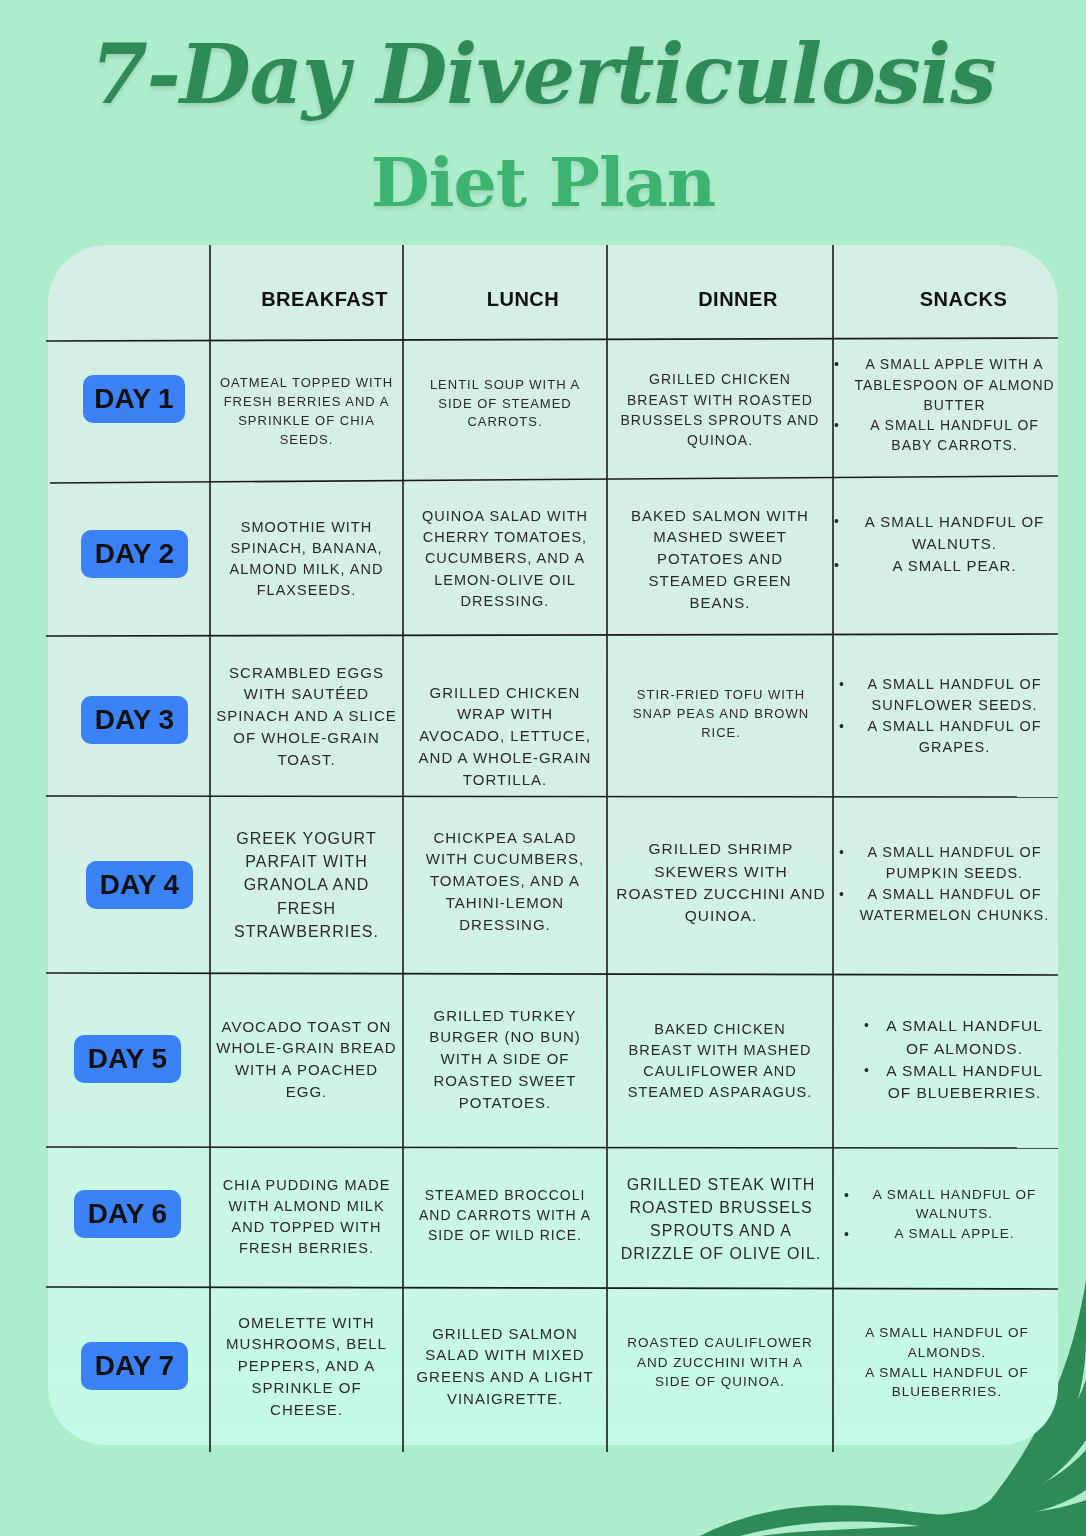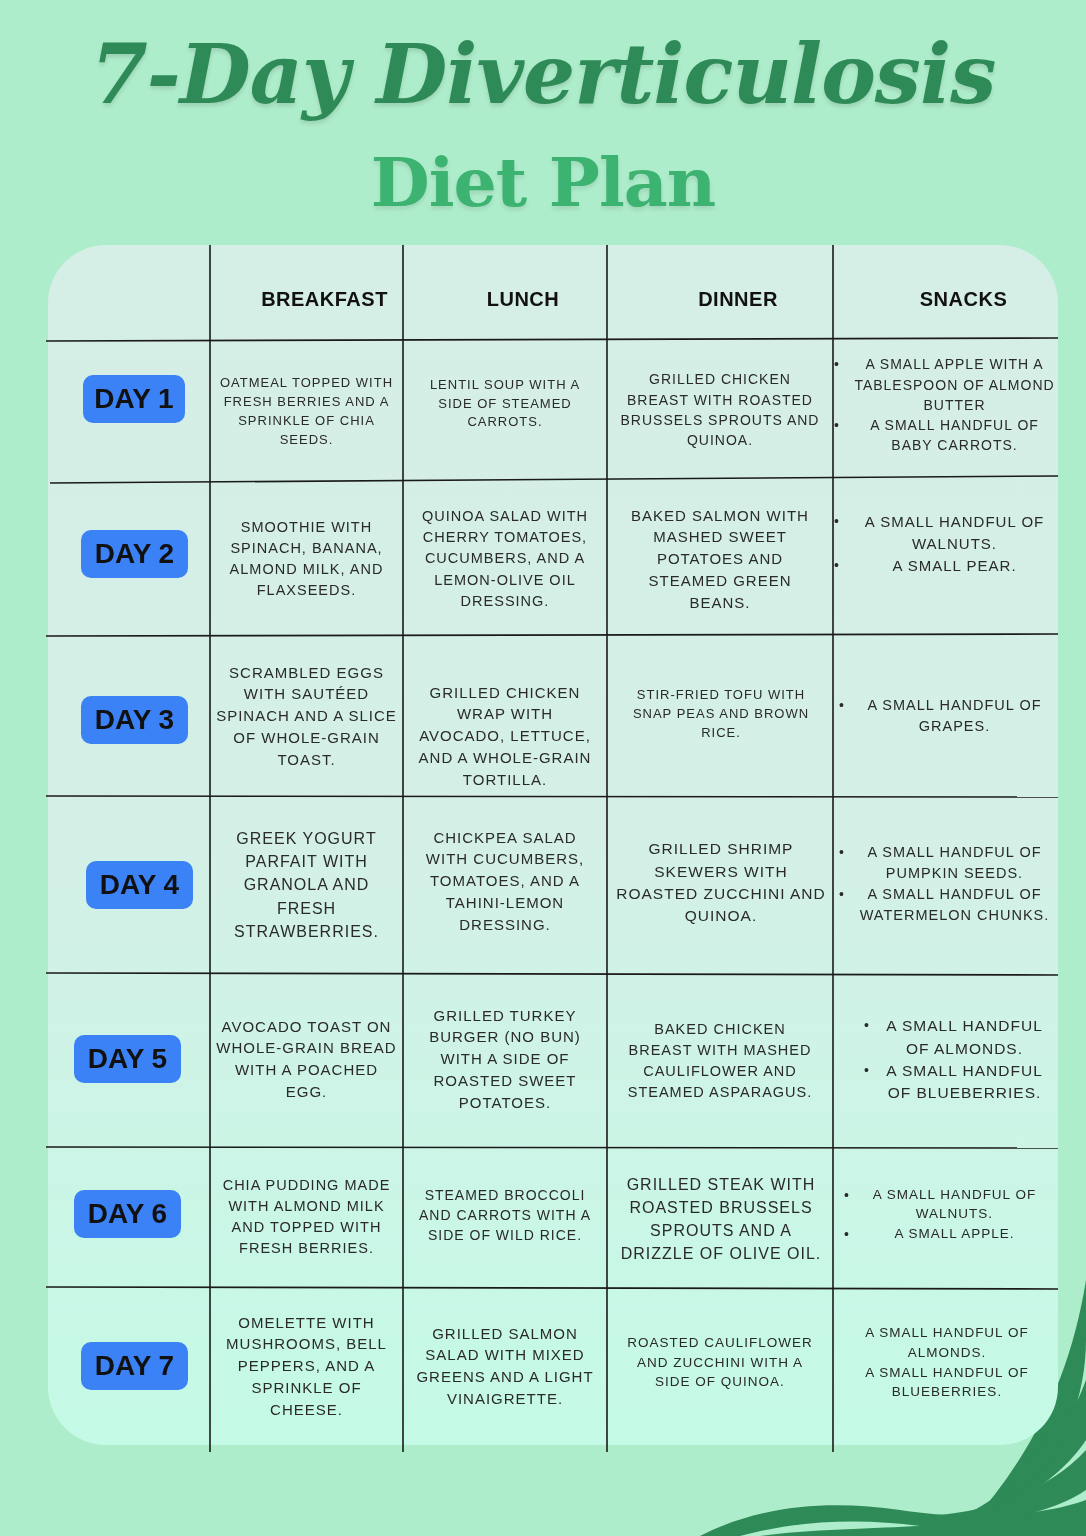--- a/index.html
+++ b/index.html
@@ -127,20 +127,21 @@
     <li>A SMALL PEAR.</li>
   </ul>
 </div>
 
 <div class="day-badge" style="left:81px;top:696px;width:107px;height:48px;">DAY 3</div>
 <div class="cell" style="left:212px;top:637px;width:189px;height:158px;font-size:15px;">SCRAMBLED EGGS WITH SAUTÉED SPINACH AND A SLICE OF WHOLE-GRAIN TOAST.</div>
 <div class="cell" style="left:415px;top:637px;width:180px;height:158px;font-size:15px;margin-top:20px;">GRILLED CHICKEN WRAP WITH AVOCADO, LETTUCE, AND A WHOLE-GRAIN TORTILLA.</div>
 <div class="cell" style="left:615px;top:637px;width:212px;height:155px;font-size:13px;">STIR-FRIED TOFU WITH SNAP PEAS AND BROWN RICE.</div>
 <div class="cell" style="left:845px;top:637px;width:205px;height:158px;font-size:14.5px;">
   <ul class="snack-list bulleted">
+    <li>A SMALL HANDFUL OF SUNFLOWER SEEDS.</li>
     <li>A SMALL HANDFUL OF GRAPES.</li>
   </ul>
 </div>
 
 <div class="day-badge" style="left:74px;top:861px;width:107px;height:48px;margin-left:12px;">DAY 4</div>
 <div class="cell" style="left:212px;top:798px;width:189px;height:174px;font-size:16px;">GREEK YOGURT PARFAIT WITH GRANOLA AND FRESH STRAWBERRIES.</div>
 <div class="cell" style="left:415px;top:798px;width:180px;height:166px;font-size:15px;">CHICKPEA SALAD WITH CUCUMBERS, TOMATOES, AND A TAHINI-LEMON DRESSING.</div>
 <div class="cell" style="left:615px;top:798px;width:212px;height:170px;font-size:15.5px;">GRILLED SHRIMP SKEWERS WITH ROASTED ZUCCHINI AND QUINOA.</div>
 <div class="cell" style="left:845px;top:798px;width:205px;height:172px;font-size:14.5px;">
   <ul class="snack-list bulleted">

